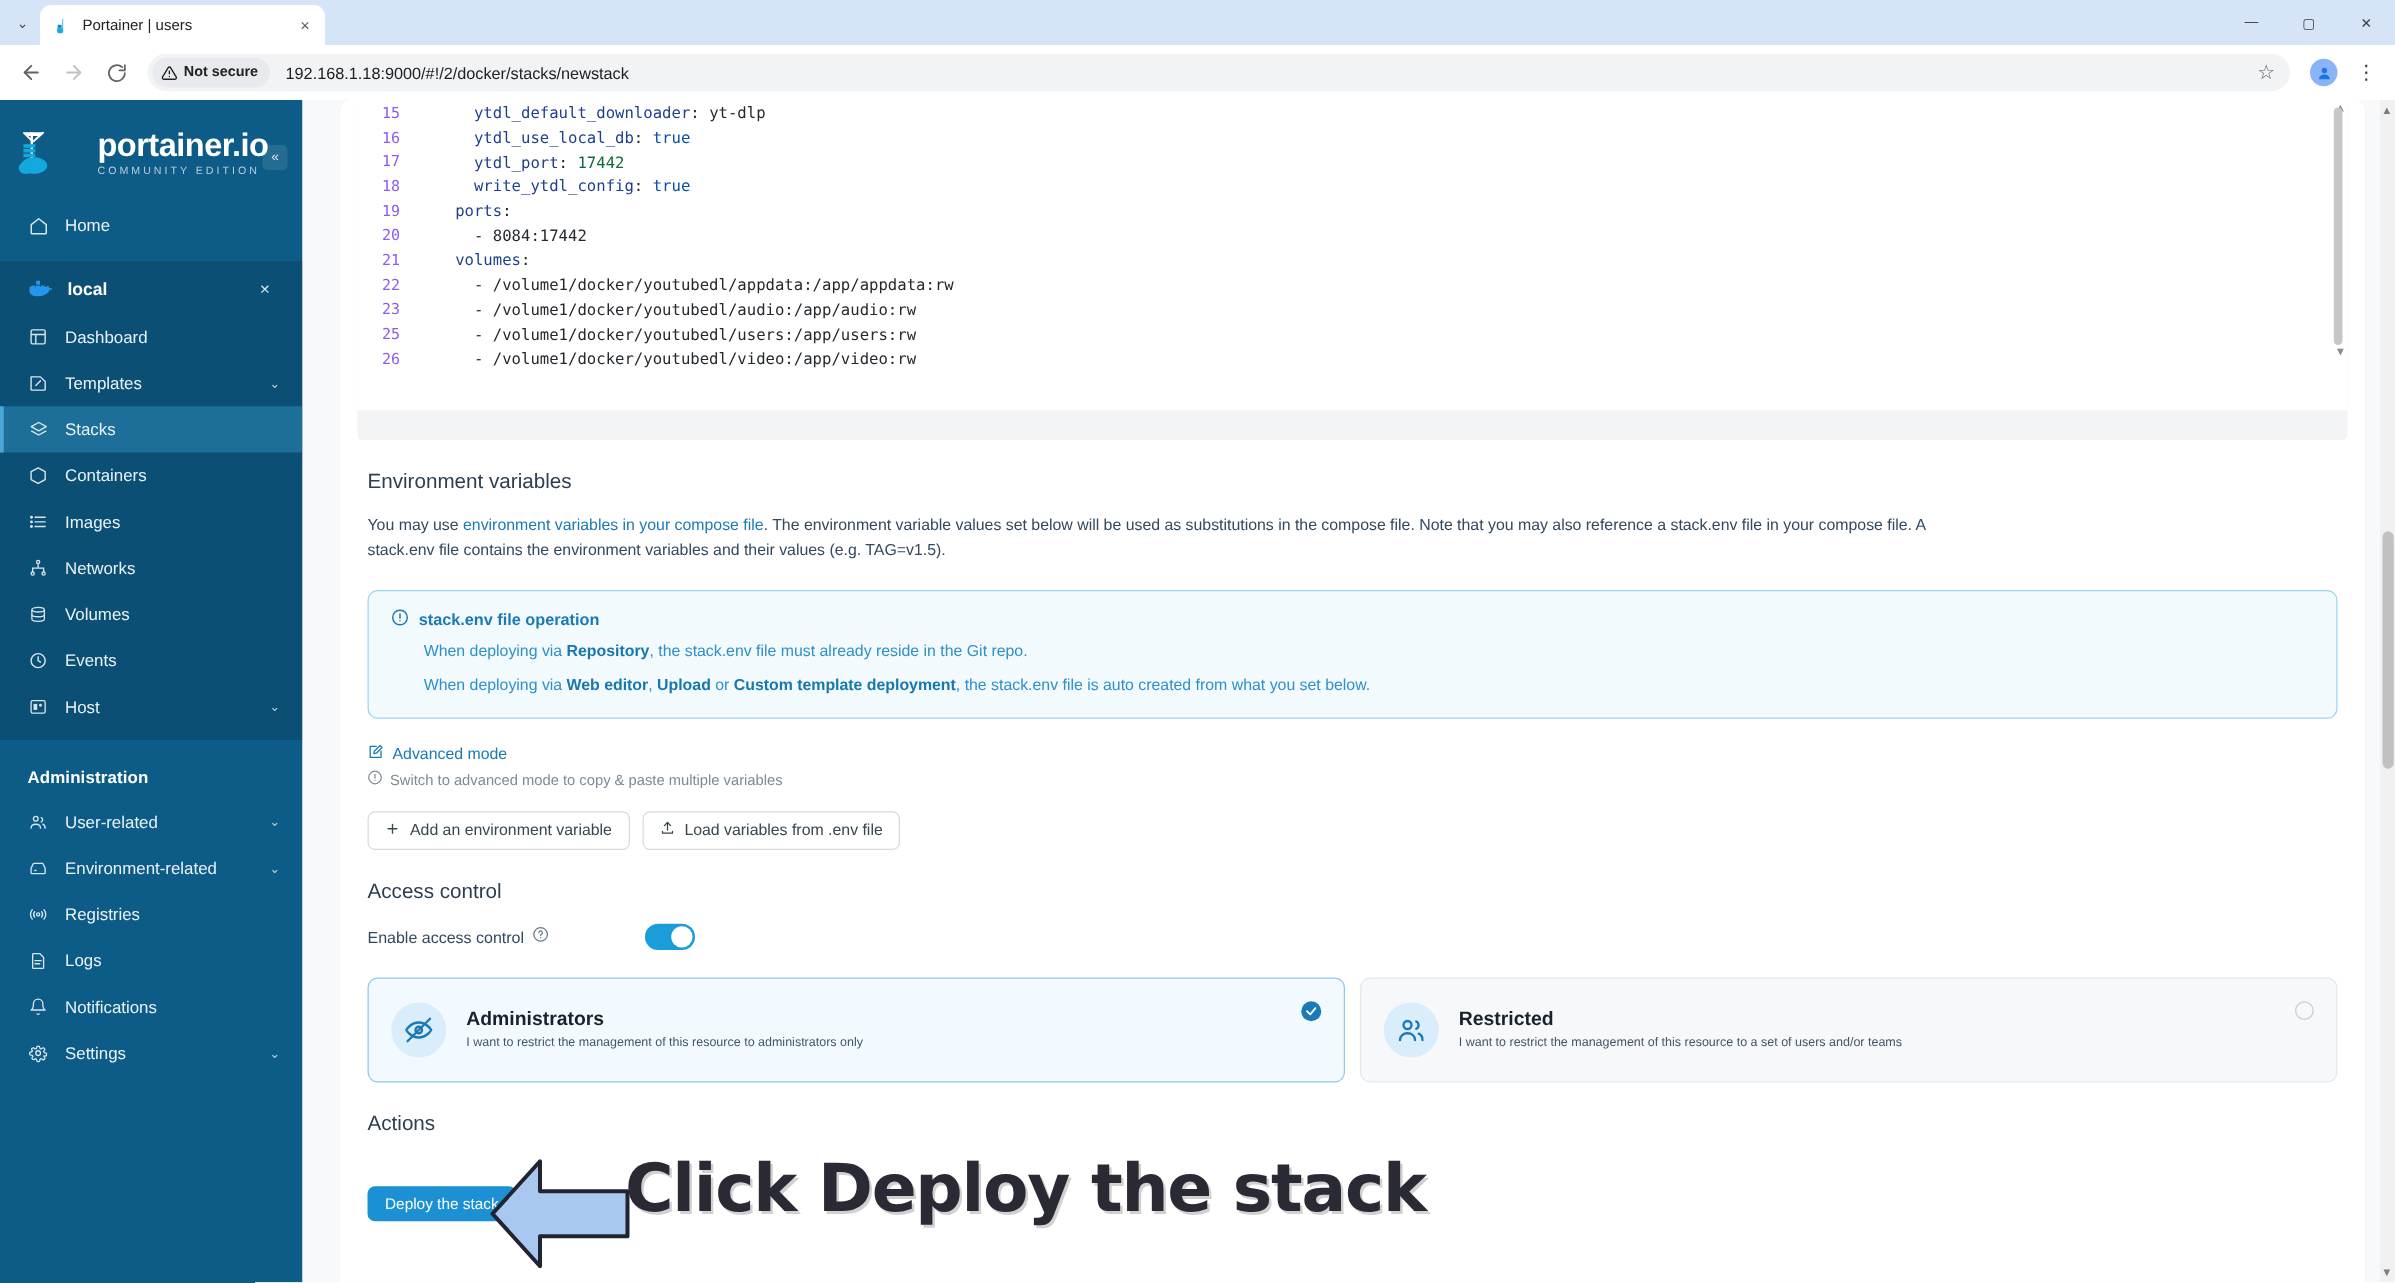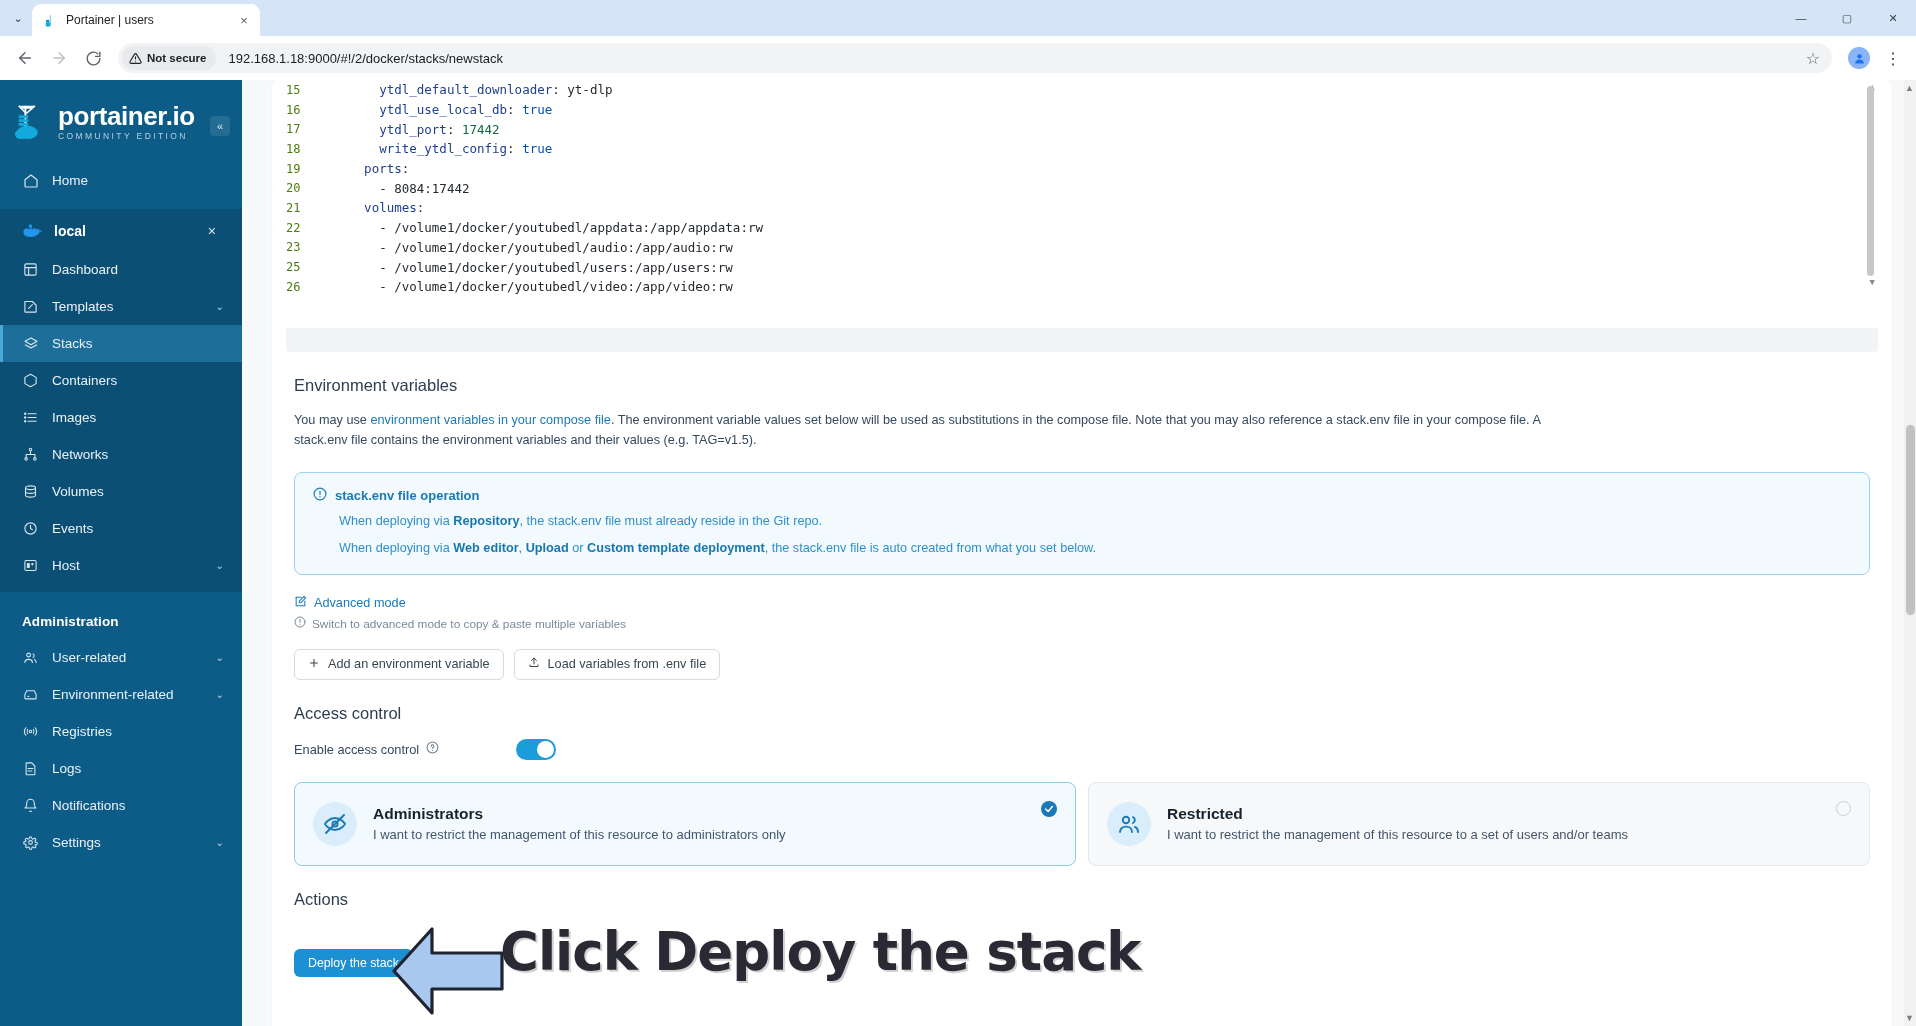--- a/index.html
+++ b/index.html
@@ -63,21 +63,21 @@
   .kebab { width: 26px; height: 30px; display:flex;align-items:center;justify-content:center; color:#3c4043; font-size: 16px;}
 
   
   .page { flex: 1; display: flex; background: #f7f9fa; position: relative; overflow: hidden; }
 
   
   .sidebar {
     width: 242px; flex: 0 0 242px; background: #0d5c87; color: #fff;
     display: flex; flex-direction: column; position: relative; overflow: hidden;
   }
-  .logo-row { display: flex; align-items: center; padding: 22px 0 20px 14px; position: relative; }
+  .logo-row { display: flex; align-items: center; padding: 22px 0 20px 14px; position: relative; gap: 20px; }
   .logo-mark { width: 38px; height: 40px; flex: 0 0 38px; margin-right: 6px; }
   .logo-text { display: flex; flex-direction: column; line-height: 1; }
   .logo-word { font-size: 26px; font-weight: bold; letter-spacing: -0.4px; color: #ffffff; }
   .logo-sub { font-size: 8.5px; letter-spacing: 2.4px; color: #b9cedb; margin-top: 3px; }
   .collapse-btn {
     position: absolute; right: 12px; top: 36px; width: 20px; height: 20px;
     border-radius: 4px; background: rgba(255,255,255,0.10); color: #dbe8f0;
     display: flex; align-items: center; justify-content: center; font-size: 11px;
   }
   .nav-item {
@@ -109,21 +109,21 @@
   .card-inner { padding: 0 22px 24px 22px; }
 
   
   .editor-wrap { background: #f3f4f5; border-radius: 4px; padding: 0 0 24px 0; margin: 0 -8px 0 -8px; }
   .editor {
     background: #ffffff; font-family: "DejaVu Sans Mono", monospace; font-size: 12.5px;
     position: relative; overflow: hidden; height: 248px;
   }
   .code-line { display: flex; height: 19.7px; align-items: center; }
   .ln {
-    width: 48px; flex: 0 0 48px; text-align: left; padding-right: 14px; color: #4d7c0f; font-size: 12px;
+    width: 48px; flex: 0 0 48px; text-align: right; padding-right: 14px; color: #8b5cf6; font-size: 12px;
     user-select: none;
   }
   .code { white-space: pre; color: #24292e; }
   .y-key { color: #1f3f8f; }
   .y-bool { color: #0550ae; }
   .y-num { color: #0f6b3f; }
   .ed-scroll {
     position: absolute; right: 4px; top: 6px; width: 7px; height: 190px;
     background: #c7c7c7; border-radius: 4px;
   }
@@ -166,21 +166,21 @@
     flex: 1; border-radius: 8px; padding: 16px 18px; display: flex; align-items: center; gap: 16px;
     position: relative; min-height: 84px;
   }
   .optcard.sel { border: 1px solid #8ec9ea; background: #f2faff; }
   .optcard.unsel { border: 1px solid #e3e8ec; background: #f6f8f9; }
   .optcard .ic {
     width: 44px; height: 44px; border-radius: 50%; background: #d9eefa; color: #1b7ab5;
     display: flex; align-items: center; justify-content: center; flex: 0 0 44px;
   }
   .optcard h3 { font-size: 15.5px; color: #16232e; margin: 0 0 4px 0; }
-  .optcard p { font-size: 13px; color: #44566b; margin: 0; }
+  .optcard p { font-size: 10px; color: #44566b; margin: 0; }
   .radio-on { position: absolute; right: 18px; top: 18px; width: 16px; height: 16px; border-radius: 50%;
     background: #1b7ab5; color: #fff; display: flex; align-items: center; justify-content: center; font-size: 10px; }
   .radio-off { position: absolute; right: 18px; top: 18px; width: 15px; height: 15px; border-radius: 50%;
     border: 1.5px solid #c6ced4; }
 
   .actions-wrap { margin-top: 24px; position: relative; height: 92px; }
   .btn-deploy {
     background: #1b90d2; color: #fff; border-radius: 6px; height: 28px; padding: 0 14px;
     display: inline-flex; align-items: center; font-size: 12.3px; position: absolute; left: 0; top: 16px;
   }

